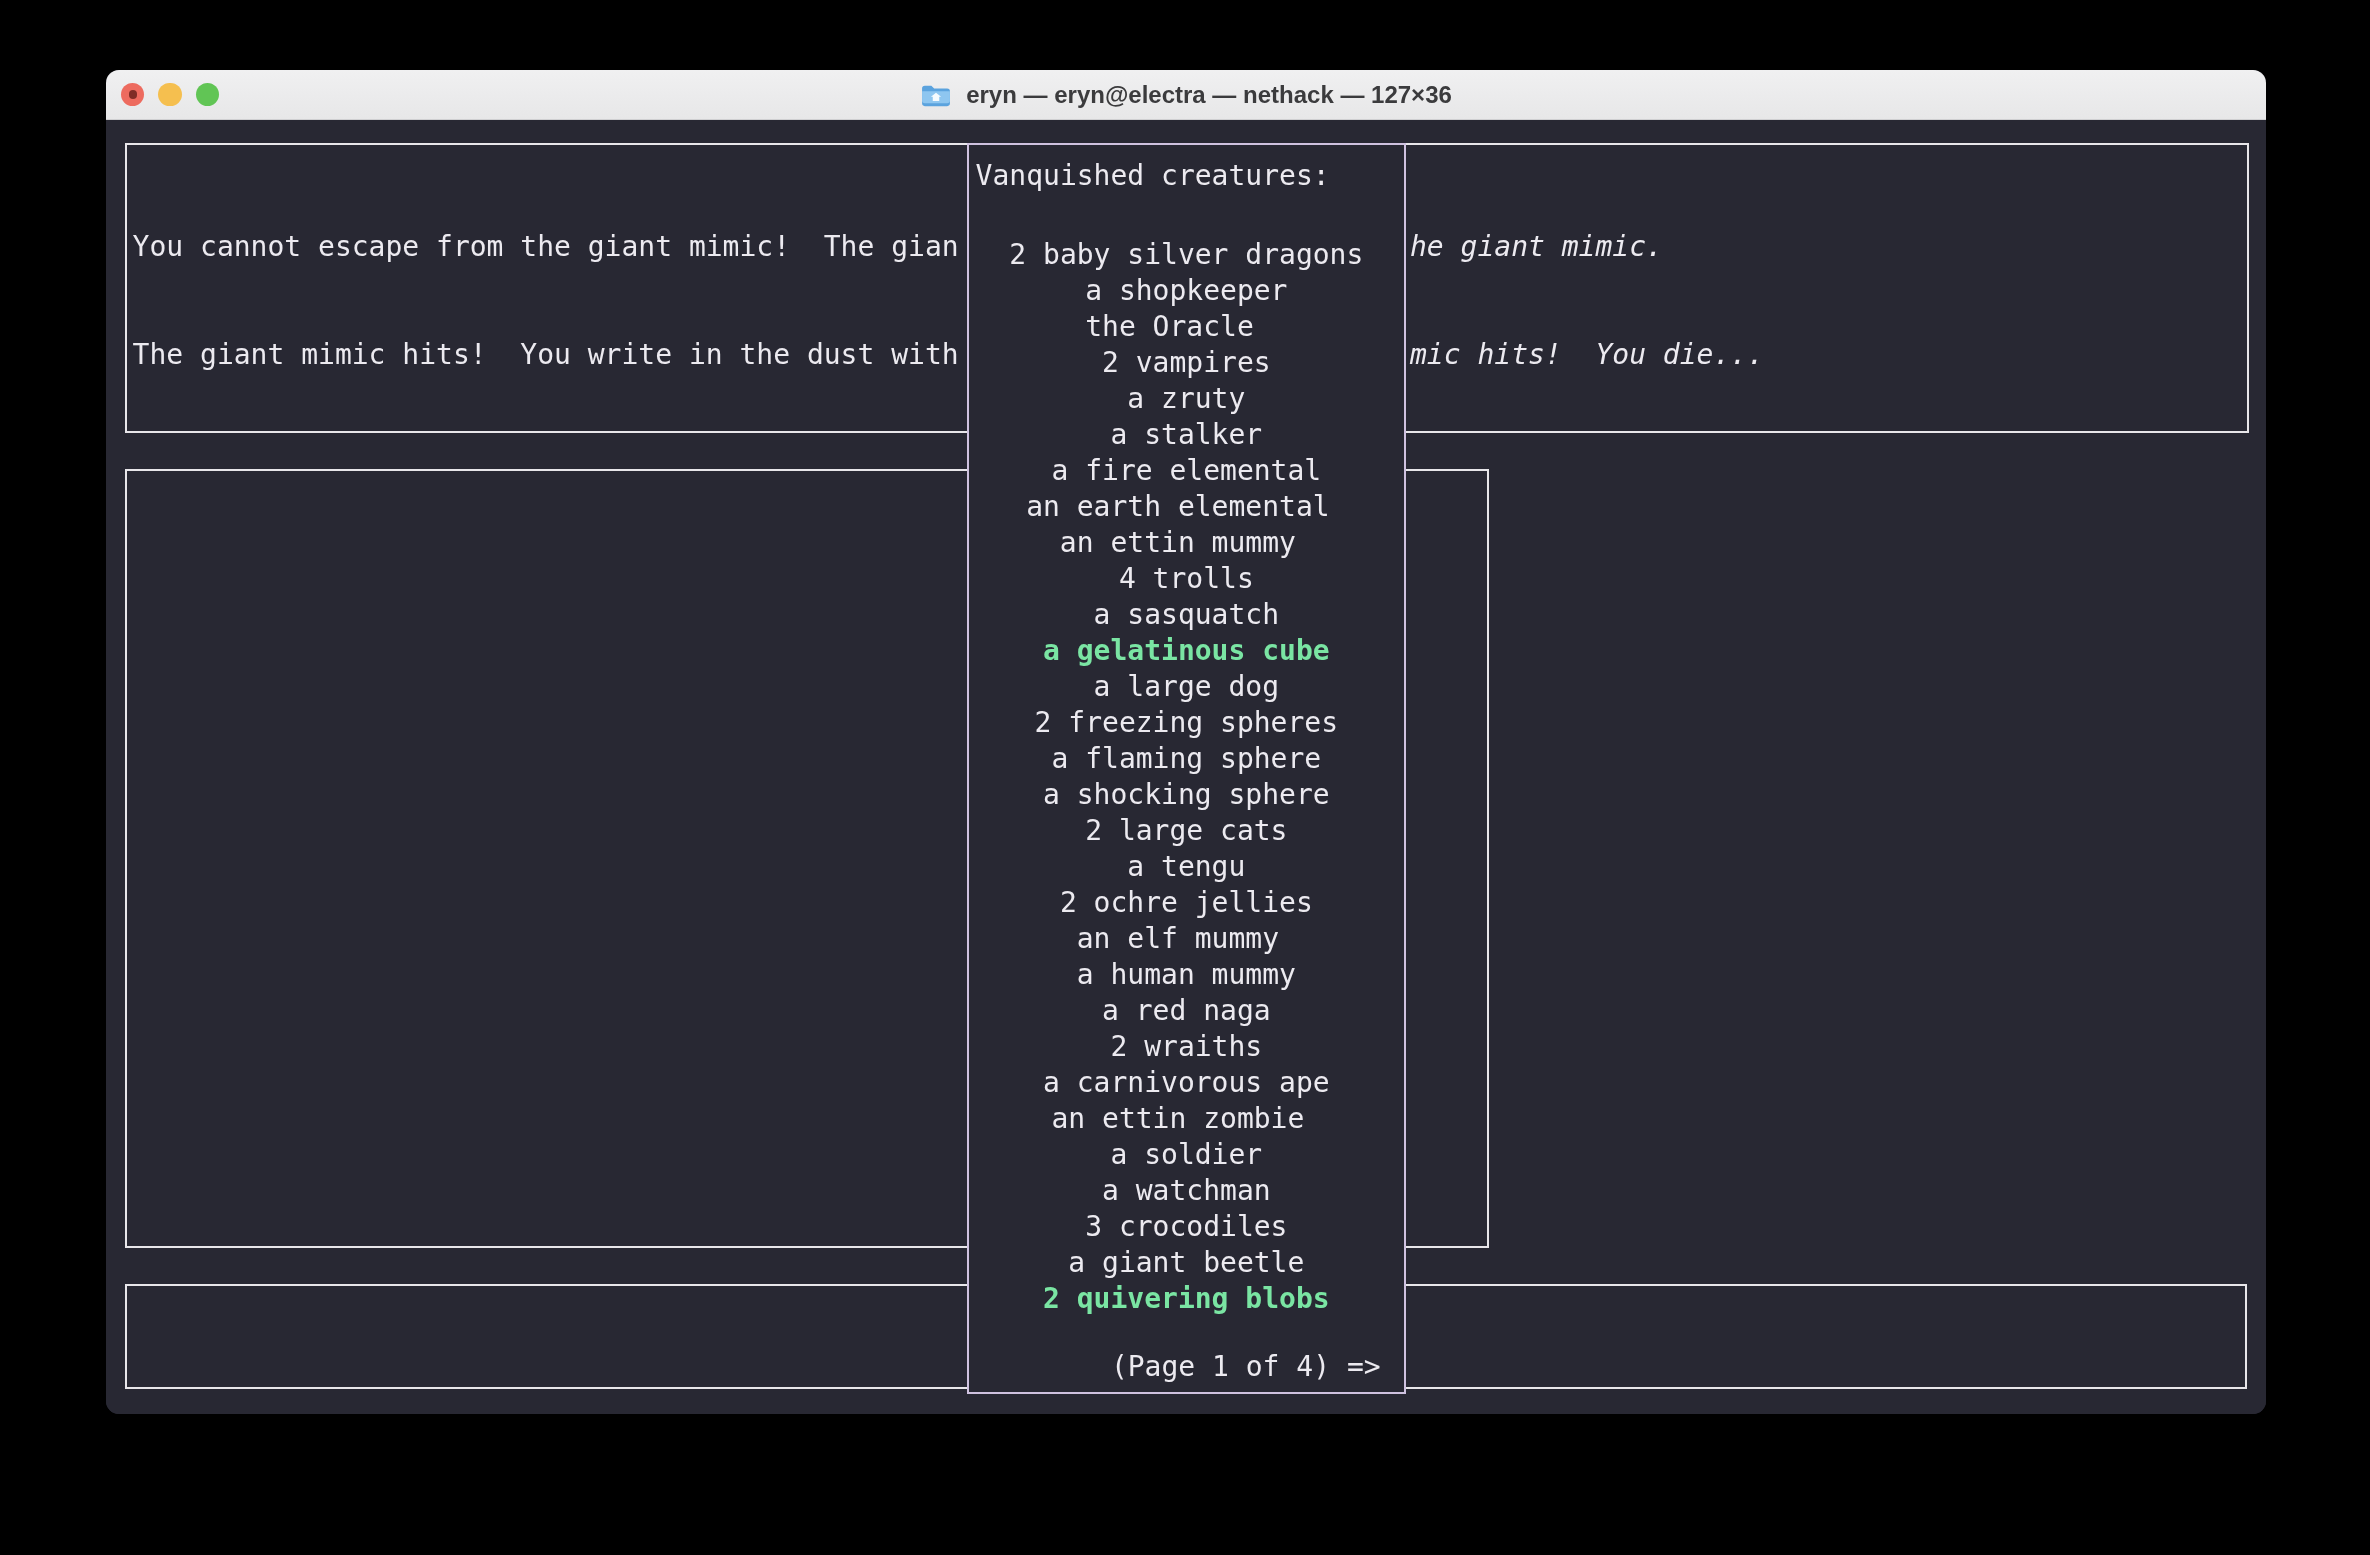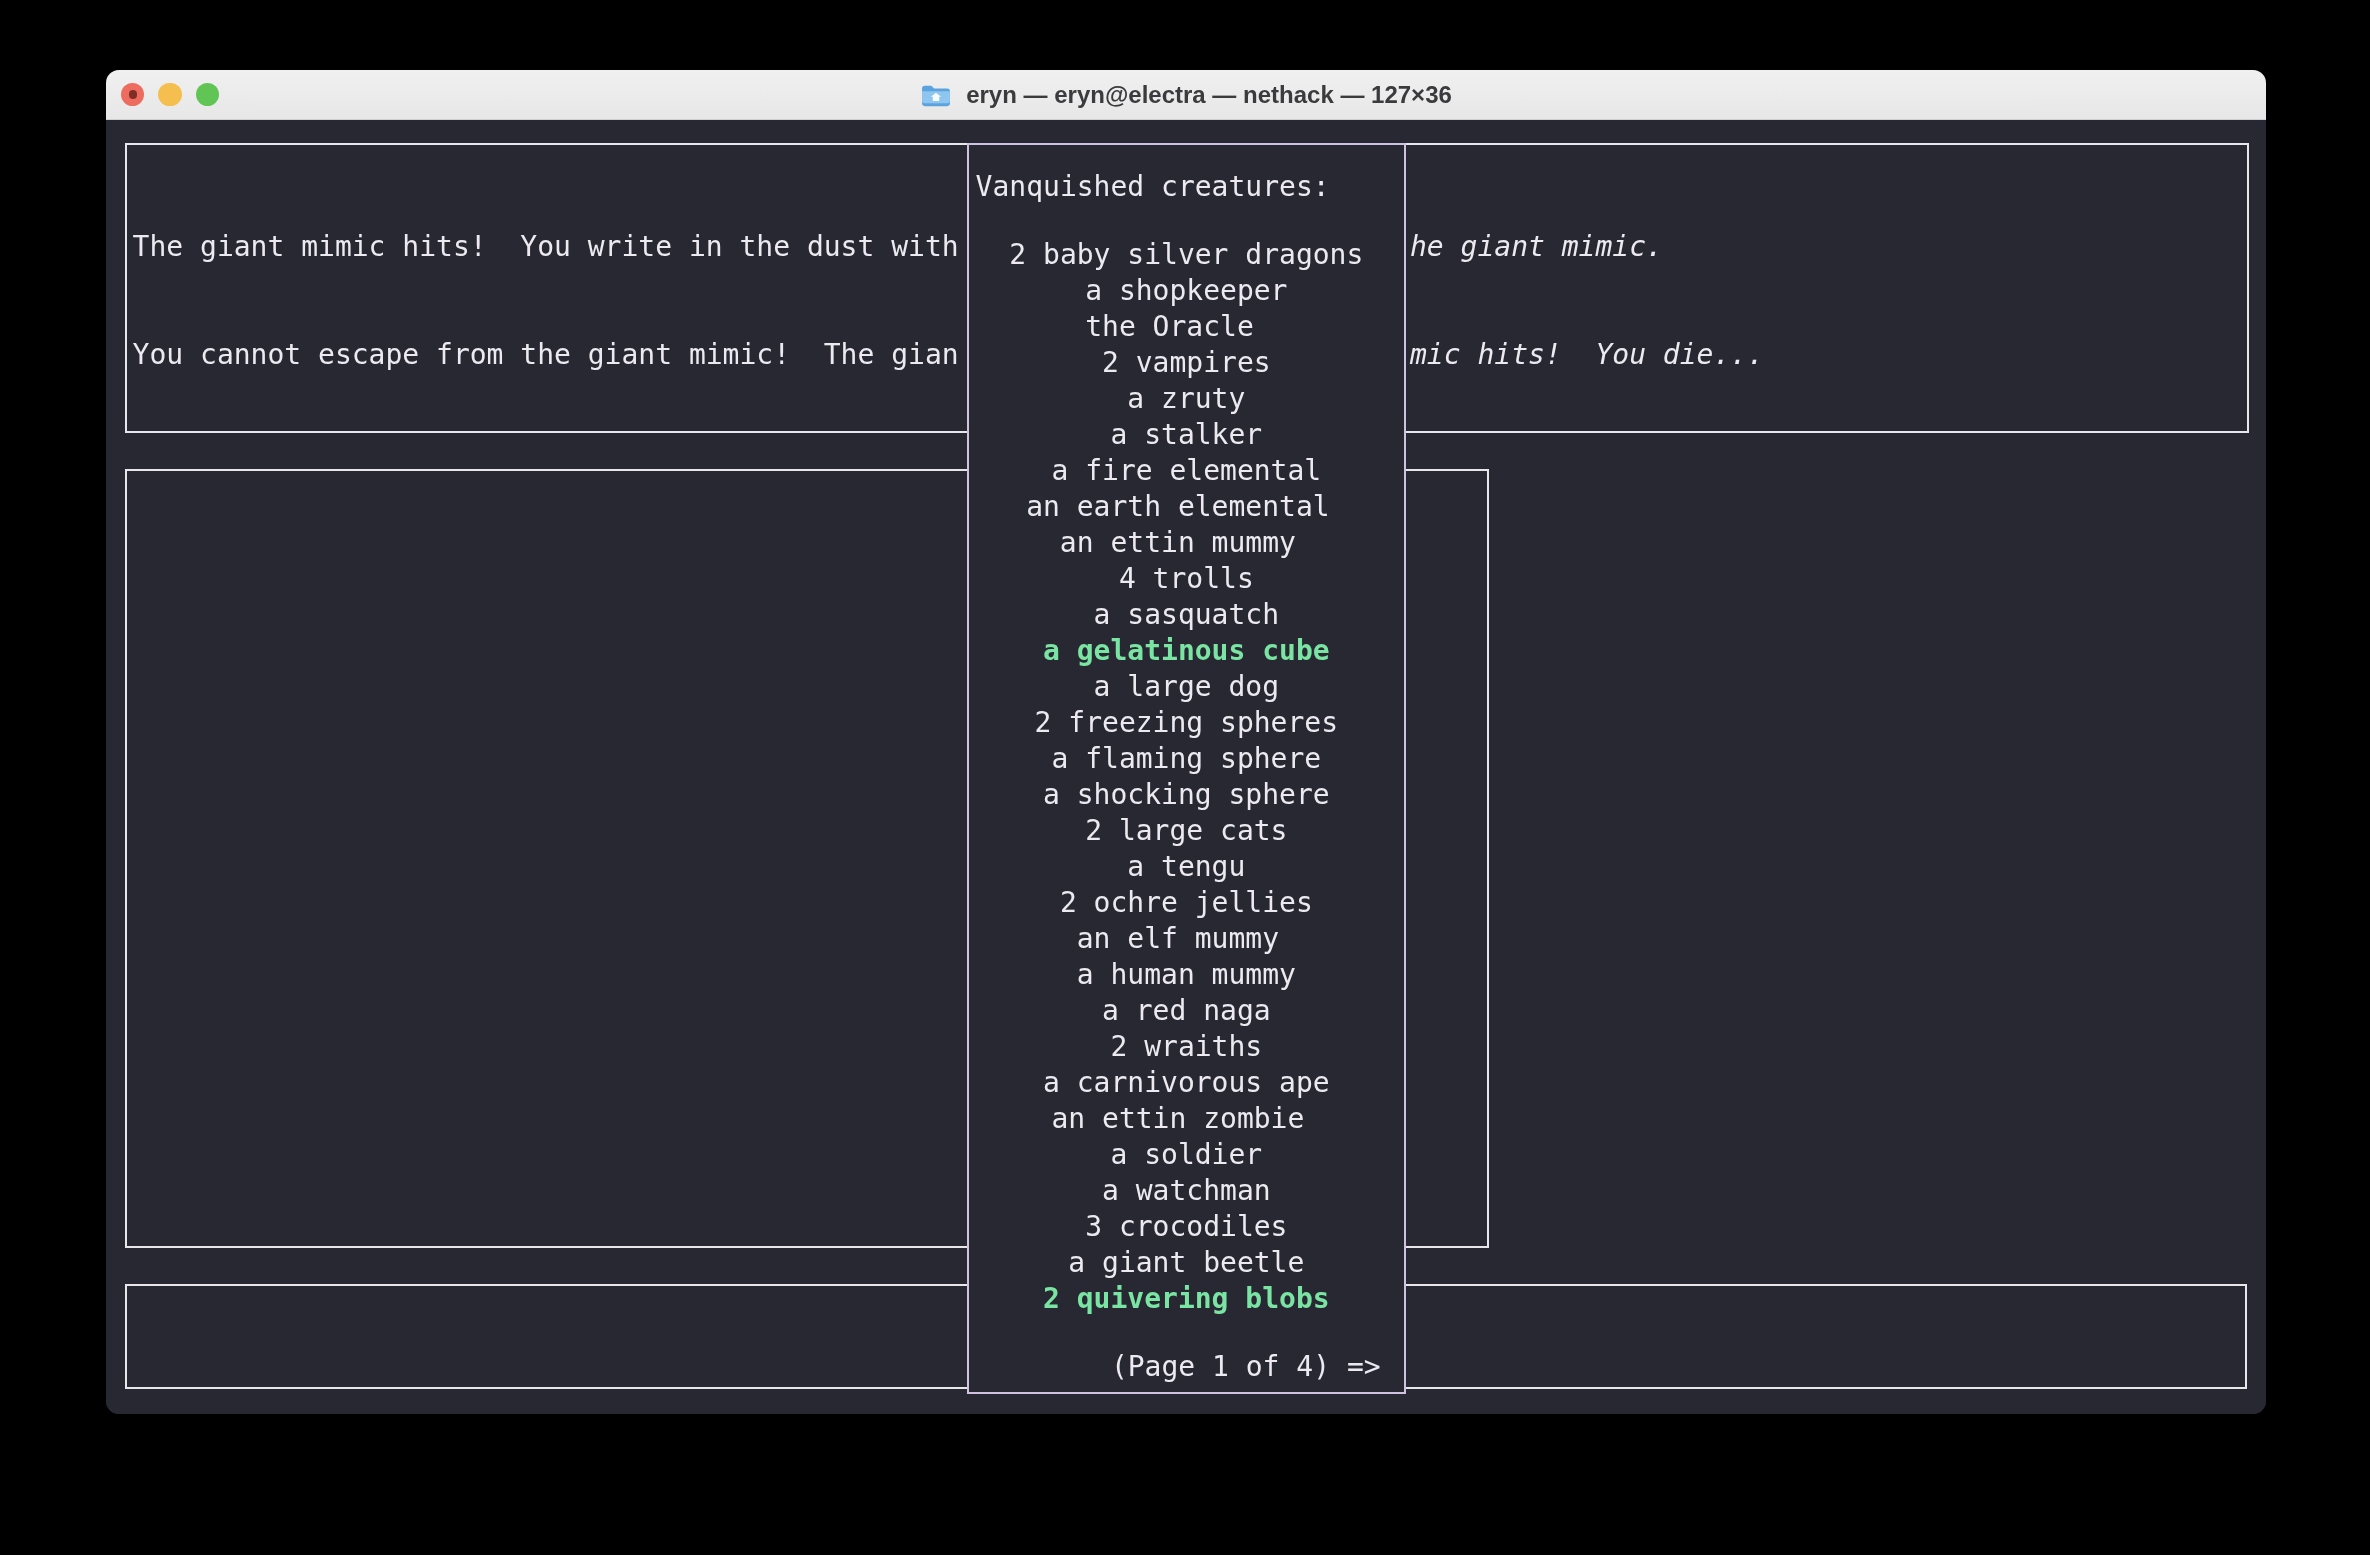--- a/index.html
+++ b/index.html
@@ -68,21 +68,21 @@
     z-index: 5;
   }
   .termtext {
     color: var(--fg, #eceaf0);
     font-size: 28px;
     line-height: 36px;
     white-space: pre;
   }
   .msg-left  { position: absolute; left: 5.6px;    top: 11.2px; }
   .msg-right { position: absolute; left: 1283px; top: 11.2px; font-style: italic; }
-  .menu-title  { position: absolute; left: 6.6px; top: 24px; }
+  .menu-title  { position: absolute; left: 6.6px; top: 13px; }
   .menu-items  { position: absolute; left: 6.6px; top: 92px; text-align: center; }
   .menu-item   { height: 36px; }
   .menu-item.hl { color: var(--green, #7ae5a3); font-weight: bold; }
   .menu-footer { position: absolute; right: 23.4px; top: 1204px; text-align: right; }
 </style>
 </head>
 <body>
 
 <div class="window">
 
@@ -101,22 +101,22 @@
         <path d="M17 11.5 l5.5 4.5 h-2 v4.5 h-7 v-4.5 h-2 Z" fill="#ffffff" opacity="0.92"></path>
       </svg>
       <span class="apptitle">eryn — eryn@electra — nethack — 127×36</span>
     </div>
   </div>
 
   <div class="screen">
 
     <div class="box top-box">
       <div class="msg-left termtext">
+        <div>You cannot escape from the giant mimic!  The gian</div>
         <div>The giant mimic hits!  You write in the dust with</div>
-        <div>You cannot escape from the giant mimic!  The gian</div>
       </div>
       <div class="msg-right termtext">
         <div>he giant mimic.</div>
         <div>mic hits!  You die...</div>
       </div>
     </div>
 
     <div class="box map-box"></div>
 
     <div class="box status-box"></div>

